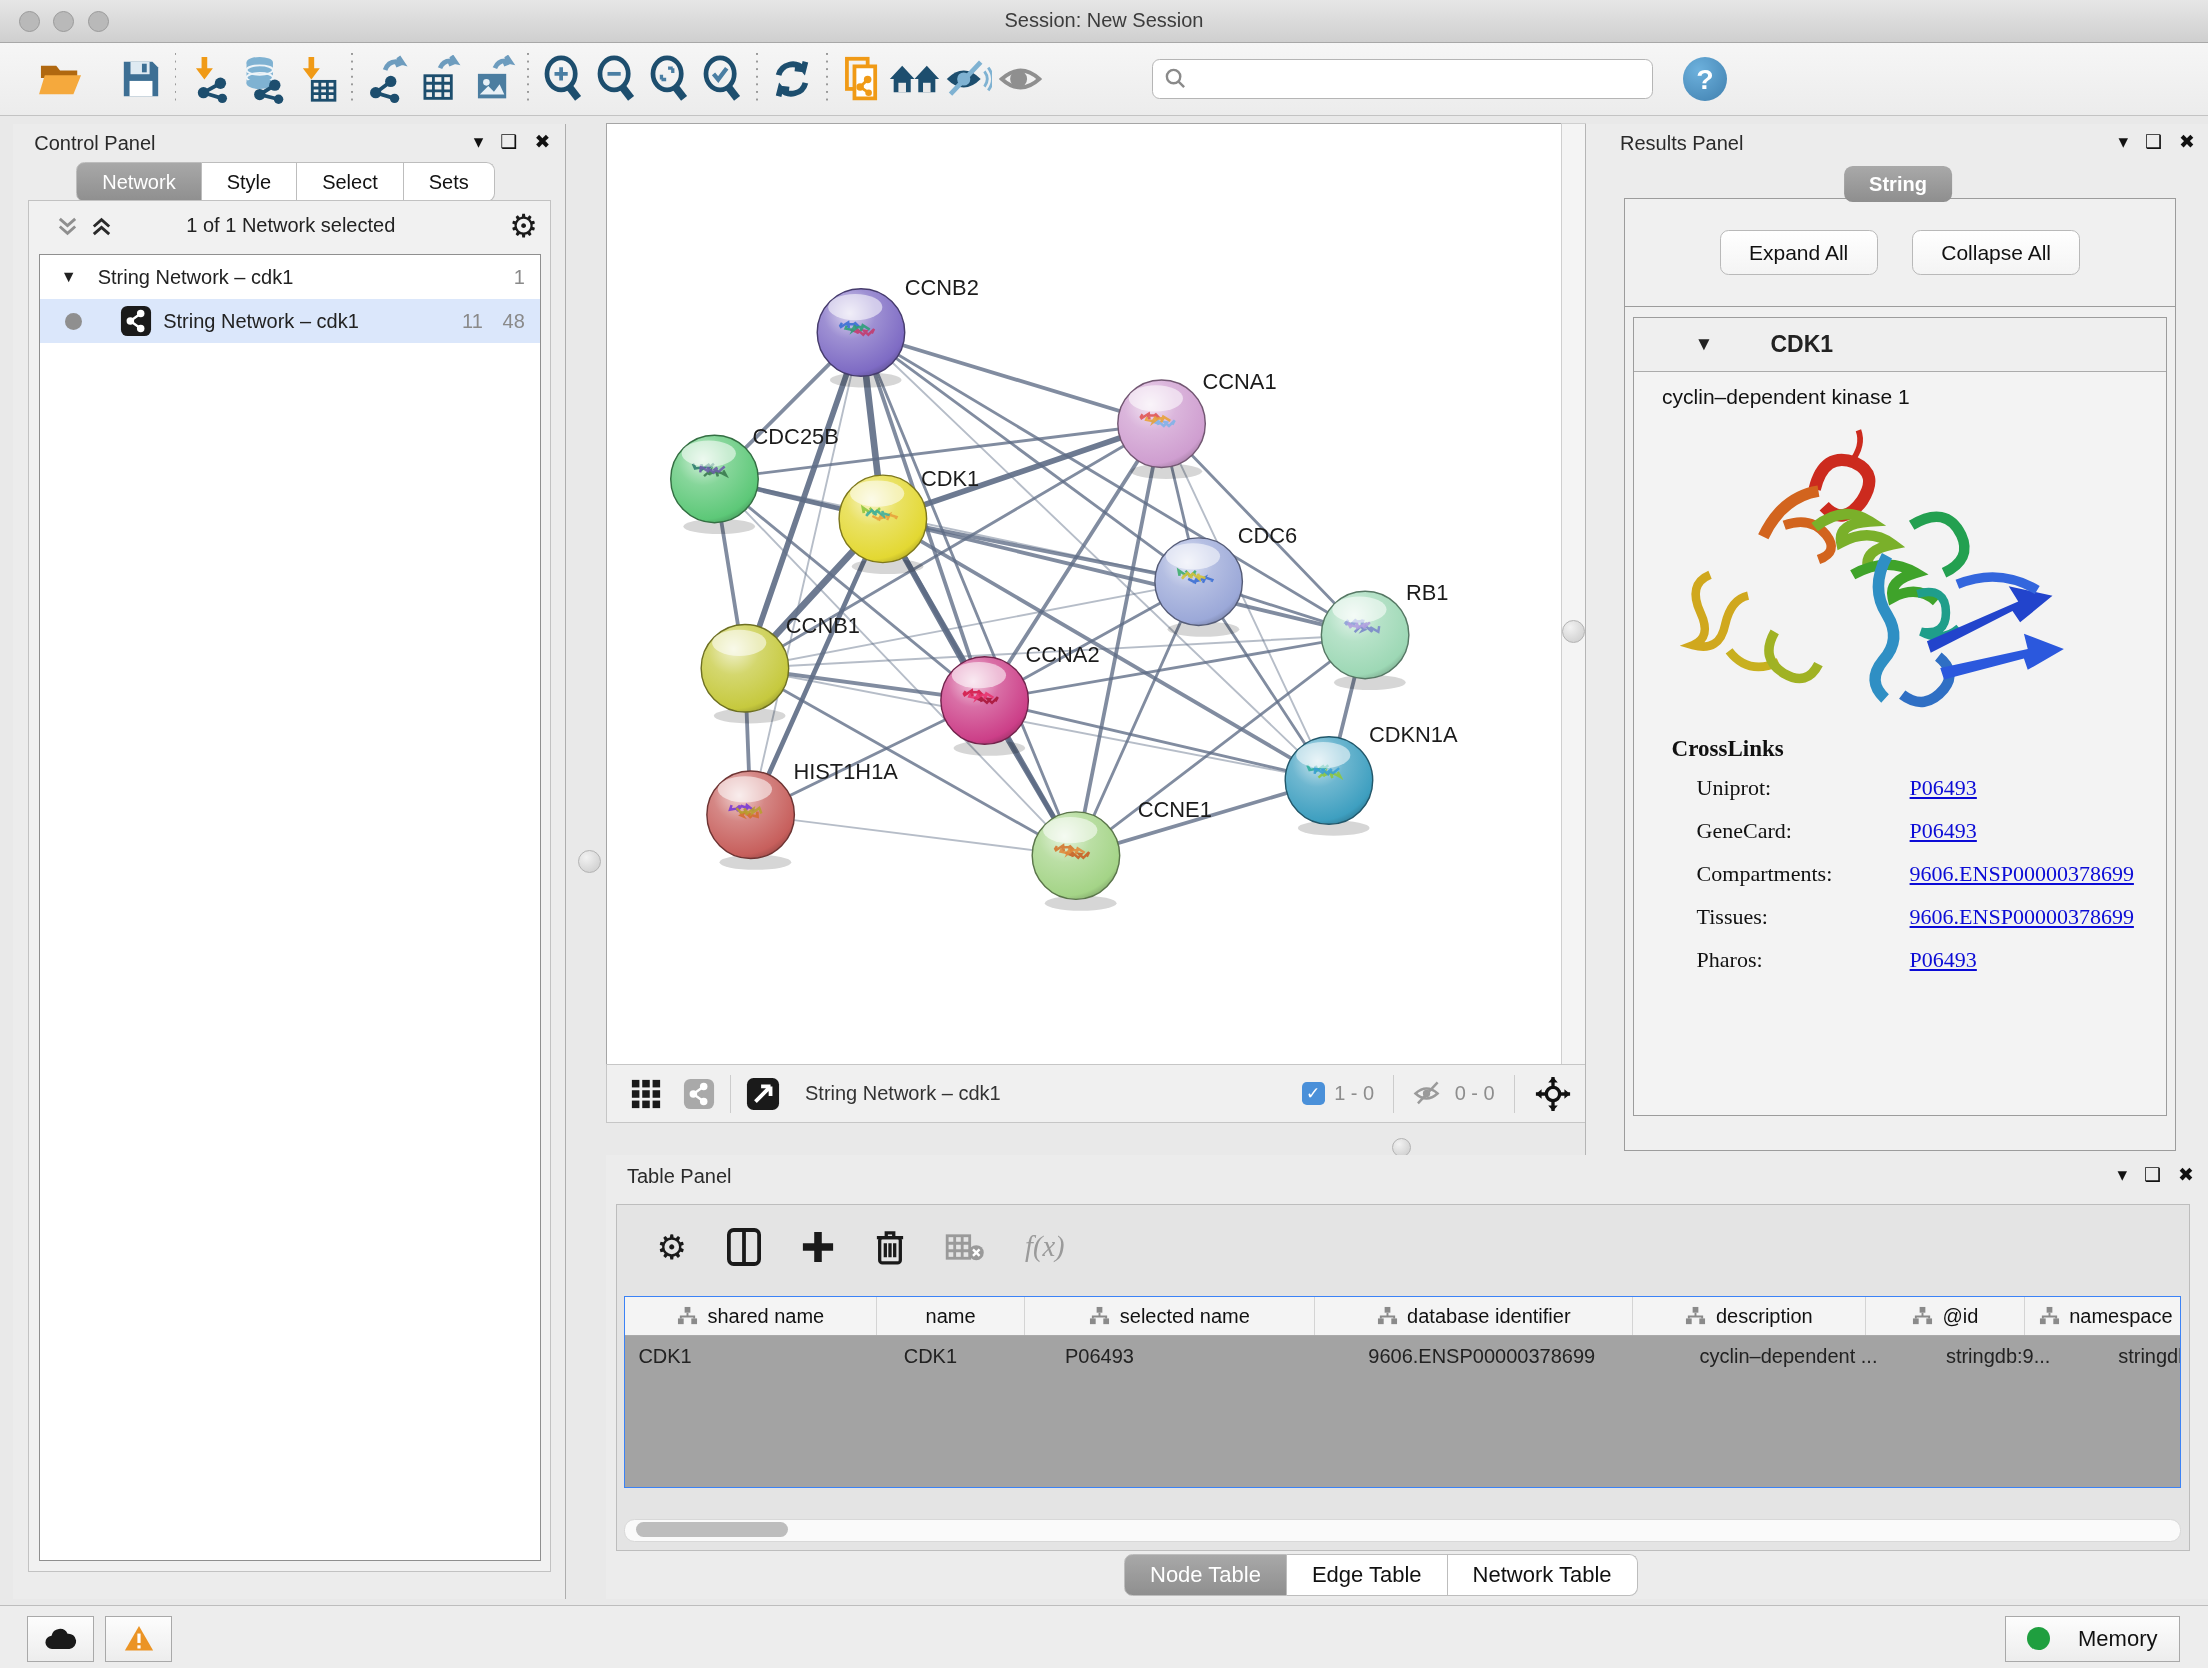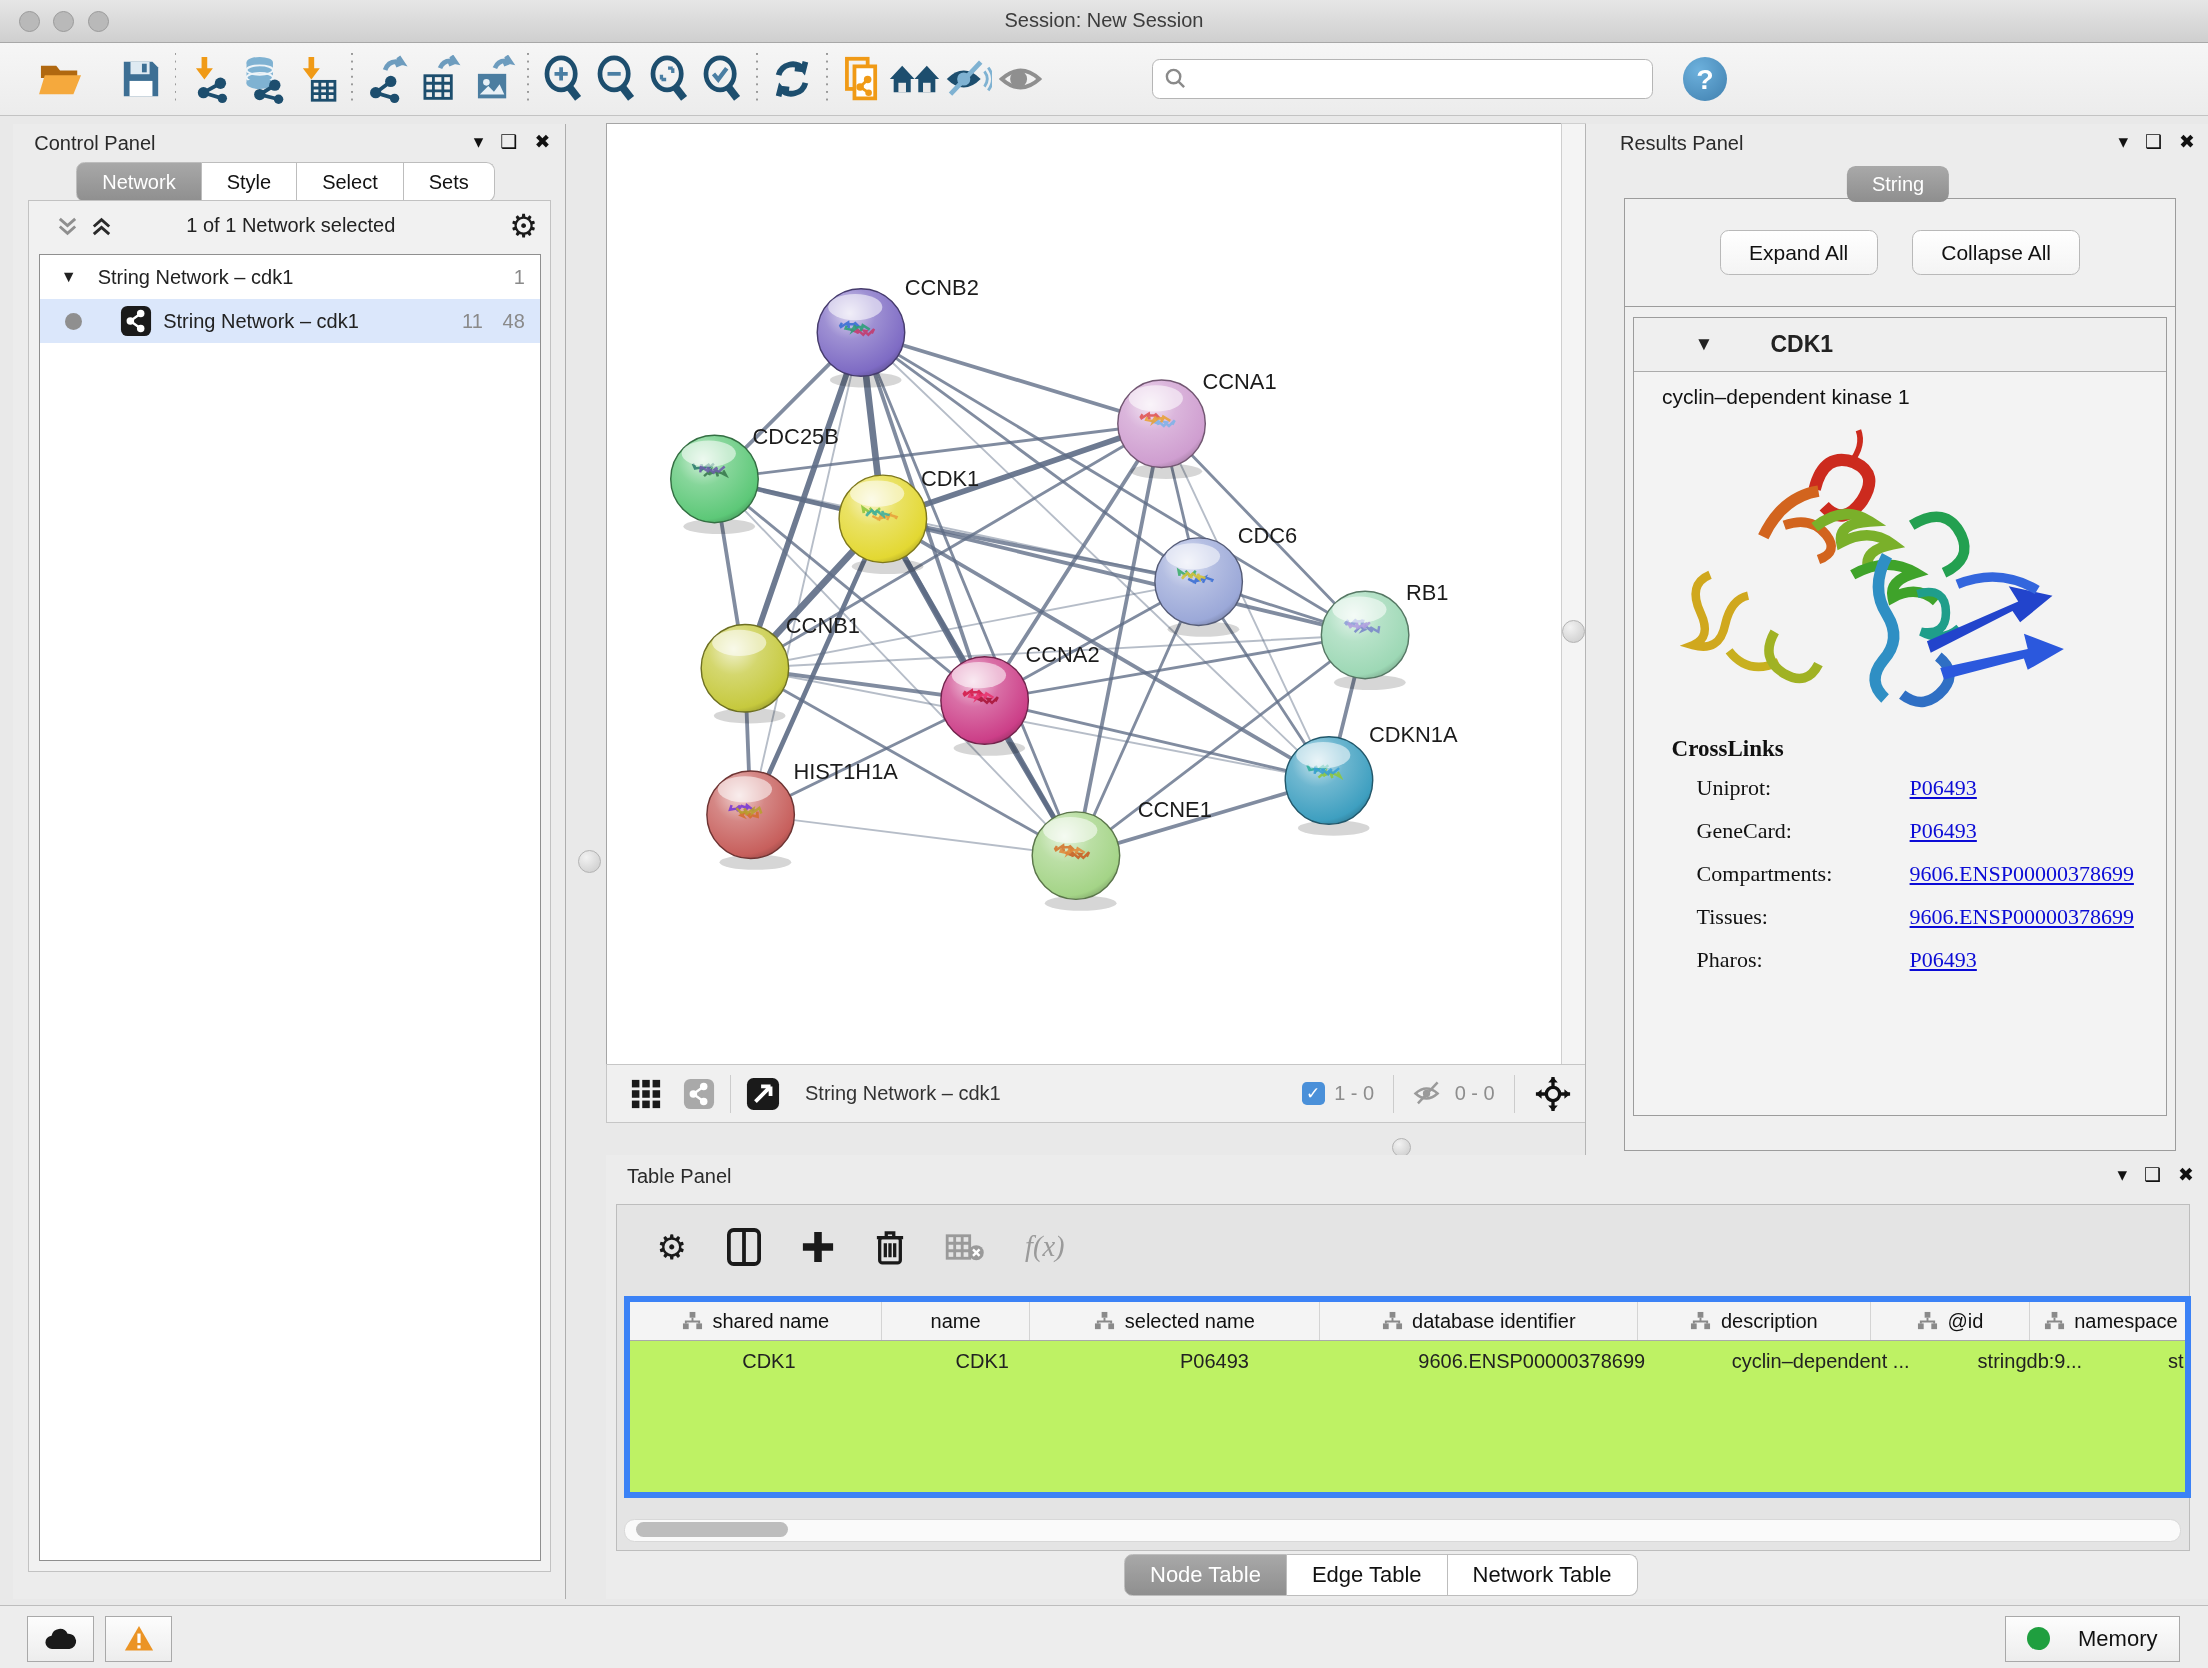--- a/index.html
+++ b/index.html
@@ -70,21 +70,21 @@
   .cvt-counts{font-size:20px;color:#8d8d8d;}
   .checkbox{width:23px;height:23px;border-radius:4.8px;background:#4a90d9;color:#fff;
     font-size:17px;display:flex;align-items:center;justify-content:center;}
   .vline{width:1px;height:38px;background:#cccccc;margin:0 9.5px;}
   
   .results-panel{position:absolute;left:1585px;top:124px;width:624px;height:1475px;
     background:#ececec;border-left:1px solid #b5b5b5;}
   .rp-title{position:absolute;left:34px;top:7.6px;}
   .string-tab{position:absolute;left:50%;transform:translateX(-50%);top:42px;
     background:linear-gradient(#a9a9a9,#8e8e8e);color:#fff;font-size:20px;
-    padding:6.7px 25px;border-radius:8.6px;z-index:3;}
+    padding:6.7px 25px;border-radius:8.6px;z-index:3;font-weight:bold;}
   .rp-box{position:absolute;left:38px;top:74px;width:550px;height:951px;
     background:#f0f0f0;border:1px solid #9c9c9c;}
   .rp-buttons{height:107px;border-bottom:1.9px solid #9c9c9c;display:flex;
     align-items:center;justify-content:center;gap:34px;}
   .rp-btn{background:linear-gradient(#ffffff,#f4f4f4);border:1px solid #b9b9b9;
     border-radius:8.6px;font-size:21px;padding:9.5px 28.5px;color:#111;}
   .cdk-box{margin:9.5px 7.6px;border:1px solid #9c9c9c;height:797px;position:relative;background:#f3f3f3;}
   .cdk-header{height:53px;border-bottom:1px solid #ababab;display:flex;align-items:center;background:#efefef;}
   .cdk-tri{margin-left:61px;font-size:19px;}
   .cdk-name{margin-left:57px;font-size:23px;font-weight:bold;}
@@ -95,22 +95,22 @@
   .cl-head{font-weight:bold;font-size:23px;margin-bottom:13.3px;}
   .cl-row{display:flex;margin:0 0 17px 25px;gap:32px;}
   .cl-label{width:181px;}
   .cl-link{color:#0b0bd6;text-decoration:underline;}
   
   .table-panel{position:absolute;left:606px;top:1155px;width:1603px;height:444px;background:#ececec;}
   .tp-title{position:absolute;left:21px;top:9.5px;}
   .tp-box{position:absolute;left:9.5px;top:49px;width:1572px;height:345px;
     background:#e4e4e4;border:1px solid #bdbdbd;}
   .tp-toolbar{height:84px;display:flex;align-items:center;gap:40px;padding-left:40px;}
-  .tp-table{position:absolute;left:7.6px;top:91px;width:1555px;height:190px;background:#bef264;
-    border:6px solid #3b82f6;overflow:hidden;text-align:center;}
+  .tp-table{position:absolute;left:7.6px;top:91px;width:1555px;height:190px;background:#a3a3a3;
+    border:1px solid #3b82f6;overflow:hidden;}
   .thead{display:flex;height:38px;background:#f4f4f4;border-bottom:1px solid #aaa;}
   .th{display:flex;align-items:center;justify-content:center;gap:9.5px;font-size:20px;
     border-right:1px solid #d4d4d4;color:#111;}
   .trow{display:flex;height:40px;align-items:center;font-size:20px;}
   .td{padding-left:13.3px;border-right:1px solid transparent;white-space:nowrap;overflow:hidden;}
   .c0{width:251px;flex:0 0 auto;}.c1{width:147px;flex:0 0 auto;}.c2{width:289px;flex:0 0 auto;}
   .c3{width:317px;flex:0 0 auto;}.c4{width:232px;flex:0 0 auto;}.c5{width:158px;flex:0 0 auto;}
   .c6{width:161px;flex:0 0 auto;border-right:none;}
   .hscroll{position:absolute;left:7.6px;bottom:7.6px;width:1555px;height:21px;background:#fafafa;
     border:1px solid #d8d8d8;border-radius:10.5px;}

